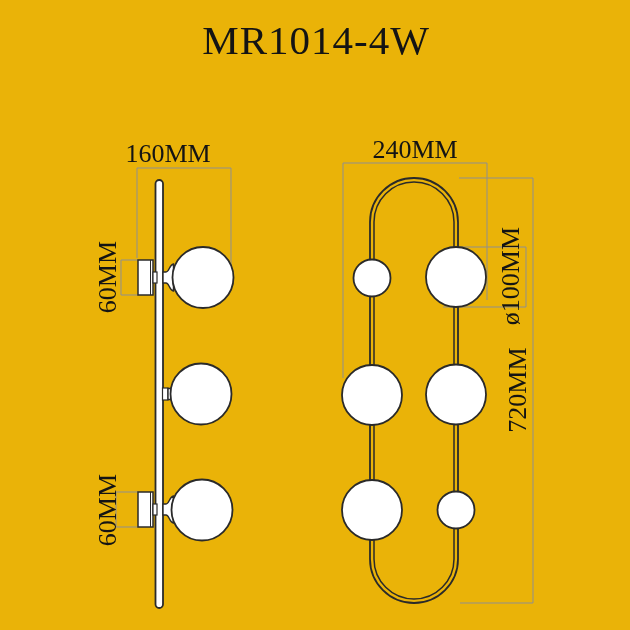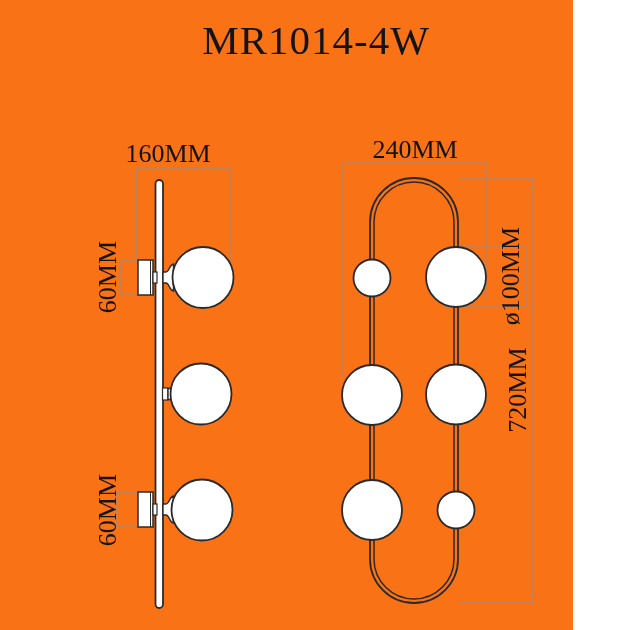--- a/index.html
+++ b/index.html
@@ -1,19 +1,19 @@
 <!DOCTYPE html>
 <html><head>
 <meta charset="utf-8">
 <style>
   html,body{margin:0;padding:0;background:#ffffff;}
   #stage{
     position:relative;
-    width:573px;height:630px;
-    background:#f97316;
+    width:630px;height:630px;
+    background:#eab308;
     font-family:"Liberation Serif", serif;
     overflow:hidden;
   }
   #drawing{position:absolute;left:0;top:0;}
   .label{
     position:absolute;
     color:#141414;
     font-family:"Liberation Serif", serif;
     font-size:26px;
     line-height:1;

